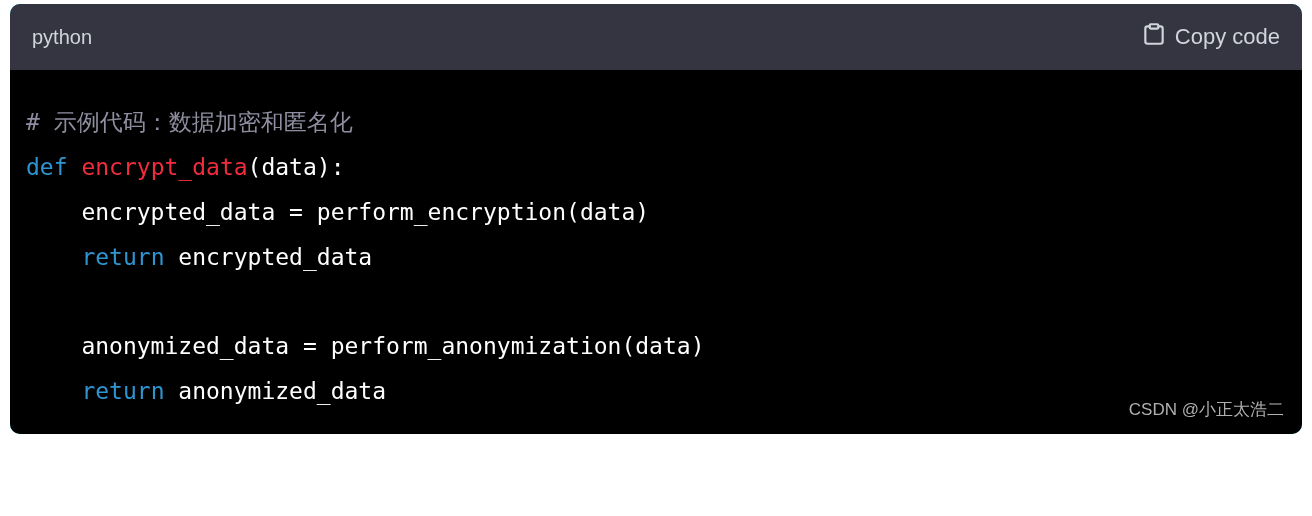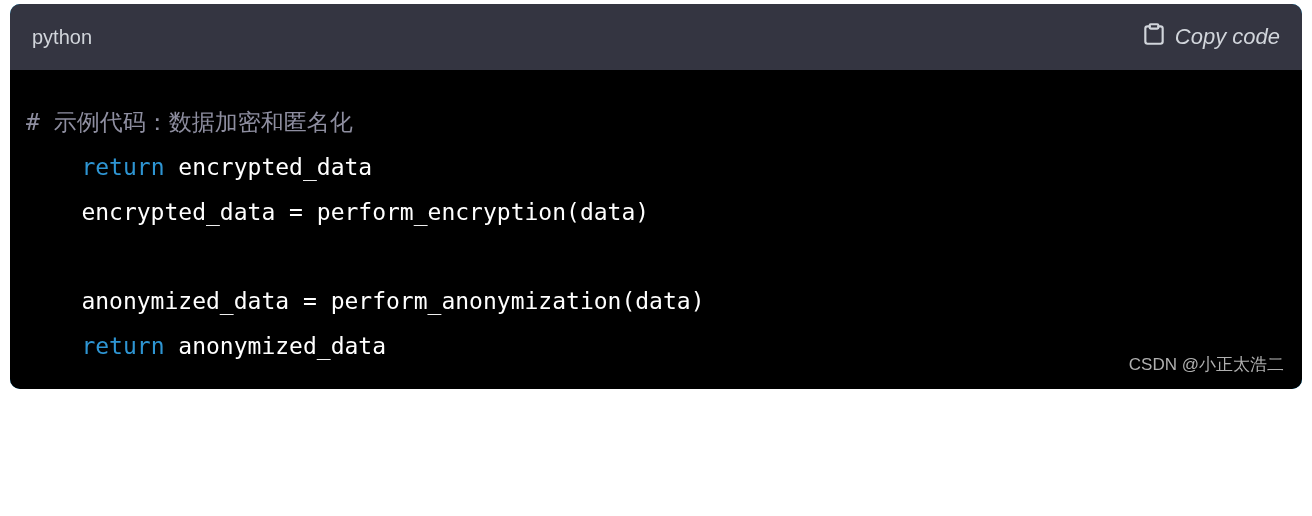--- a/index.html
+++ b/index.html
@@ -37,21 +37,20 @@
     .copy-btn {
       display: flex;
       align-items: center;
       gap: 8px;
       color: #d1d5db;
       font-size: 22px;
       cursor: pointer;
       background: none;
       border: none;
       font-family: inherit;
-      font-style: italic;
     }
     .copy-btn svg {
       width: 26px;
       height: 26px;
       stroke: #d1d5db;
       fill: none;
       stroke-width: 2;
     }
     .code-body {
       background: #000000;
@@ -99,21 +98,22 @@
           <rect x="8" y="3" width="8" height="4" rx="1"></rect>
           <path d="M16 5h2a2 2 0 0 1 2 2v12a2 2 0 0 1-2 2H6a2 2 0 0 1-2-2V7a2 2 0 0 1 2-2h2"></path>
         </svg>
       </span>
       <span>Copy code</span>
     </button>
   </div>
   <div class="code-body">
     <div id="code-lines">
         <div class="line"><span class="tok-comment"># 示例代码：数据加密和匿名化</span></div>
+        <div class="line"><span class="tok-keyword">def</span><span class="tok-default"> </span><span class="tok-funcname">encrypt_data</span><span class="tok-default">(data):</span></div>
+        <div class="line"><span class="tok-default">    encrypted_data = perform_encryption(data)</span></div>
         <div class="line"><span class="tok-default">    </span><span class="tok-keyword">return</span><span class="tok-default"> encrypted_data</span></div>
-        <div class="line"><span class="tok-default">    encrypted_data = perform_encryption(data)</span></div>
         <div class="line">&nbsp;</div>
         <div class="line"><span class="tok-default">    anonymized_data = perform_anonymization(data)</span></div>
         <div class="line"><span class="tok-default">    </span><span class="tok-keyword">return</span><span class="tok-default"> anonymized_data</span></div>
       </div>
     <div class="watermark">CSDN @小正太浩二</div>
   </div>
 </div>
 
 </body></html>

